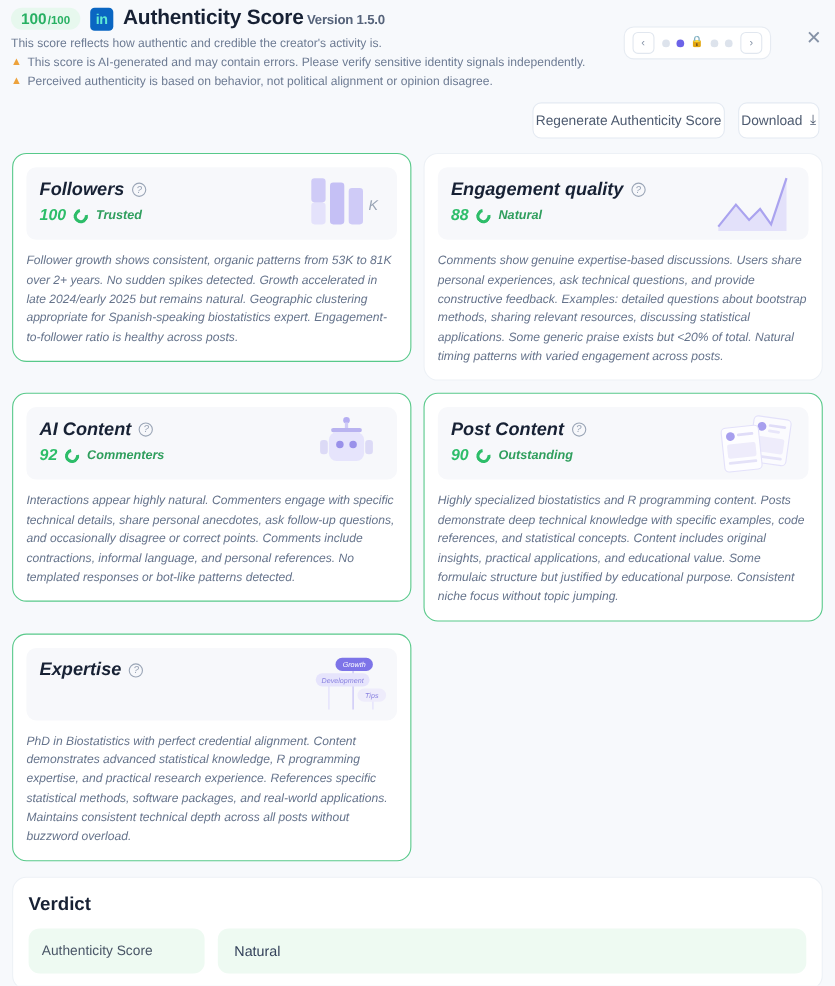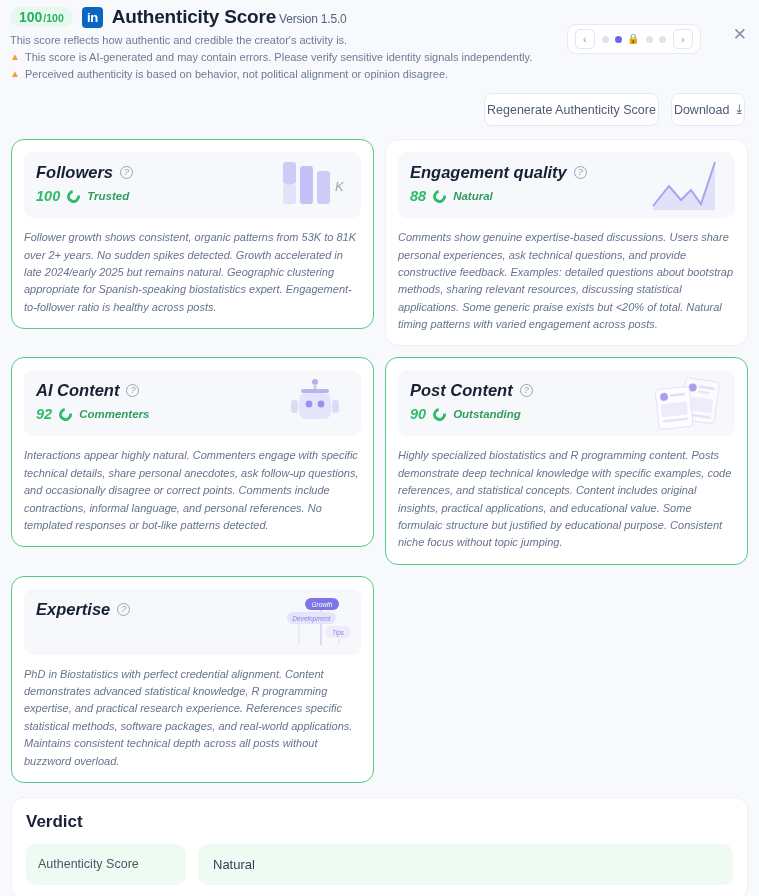--- a/index.html
+++ b/index.html
@@ -17,25 +17,25 @@
   .title-row { display: flex; align-items: center; gap: 9px; }
   .score-badge {
     background: #e7f8ee; color: #27b062;
     border-radius: 999px; padding: 3px 9px 3px 9px;
     font-size: 14px; font-weight: 700; line-height: 1;
     display: flex; align-items: baseline; gap: 1px;
   }
   .score-badge .den { font-size: 10.5px; font-weight: 700; }
   .li-icon {
     width: 21px; height: 21px; border-radius: 4px; background: #0a66c2;
-    color: #ffffff; font-size: 13px; font-weight: 700; line-height: 21px;
+    color: #5eead4; font-size: 13px; font-weight: 700; line-height: 21px;
     text-align: center; letter-spacing: -0.5px; font-family: "Liberation Sans", sans-serif;
   }
   .app-title { font-size: 19px; font-weight: 700; color: #172134; letter-spacing: -0.2px; }
-  .app-version { font-size: 12px; color: #56637a; font-weight: 400; margin-left: 3px; }
+  .app-version { font-size: 12px; color: #56637a; font-weight: 700; margin-left: 3px; }
   .subtitle { font-size: 11px; color: #6d7b93; margin-top: 4px; line-height: 1.55; }
   .warn-line { font-size: 11px; color: #6d7b93; line-height: 1.55; display: flex; align-items: flex-start; gap: 5px; }
   .warn-tri { color: #eda23b; font-size: 10px; line-height: 1.6; }
 
   .nav-cluster {
     position: absolute; top: 24px; right: 58px;
     display: flex; align-items: center; gap: 7px;
     background: #fff; border: 1px solid #e6ebf2; border-radius: 9px;
     padding: 4px 7px;
   }

